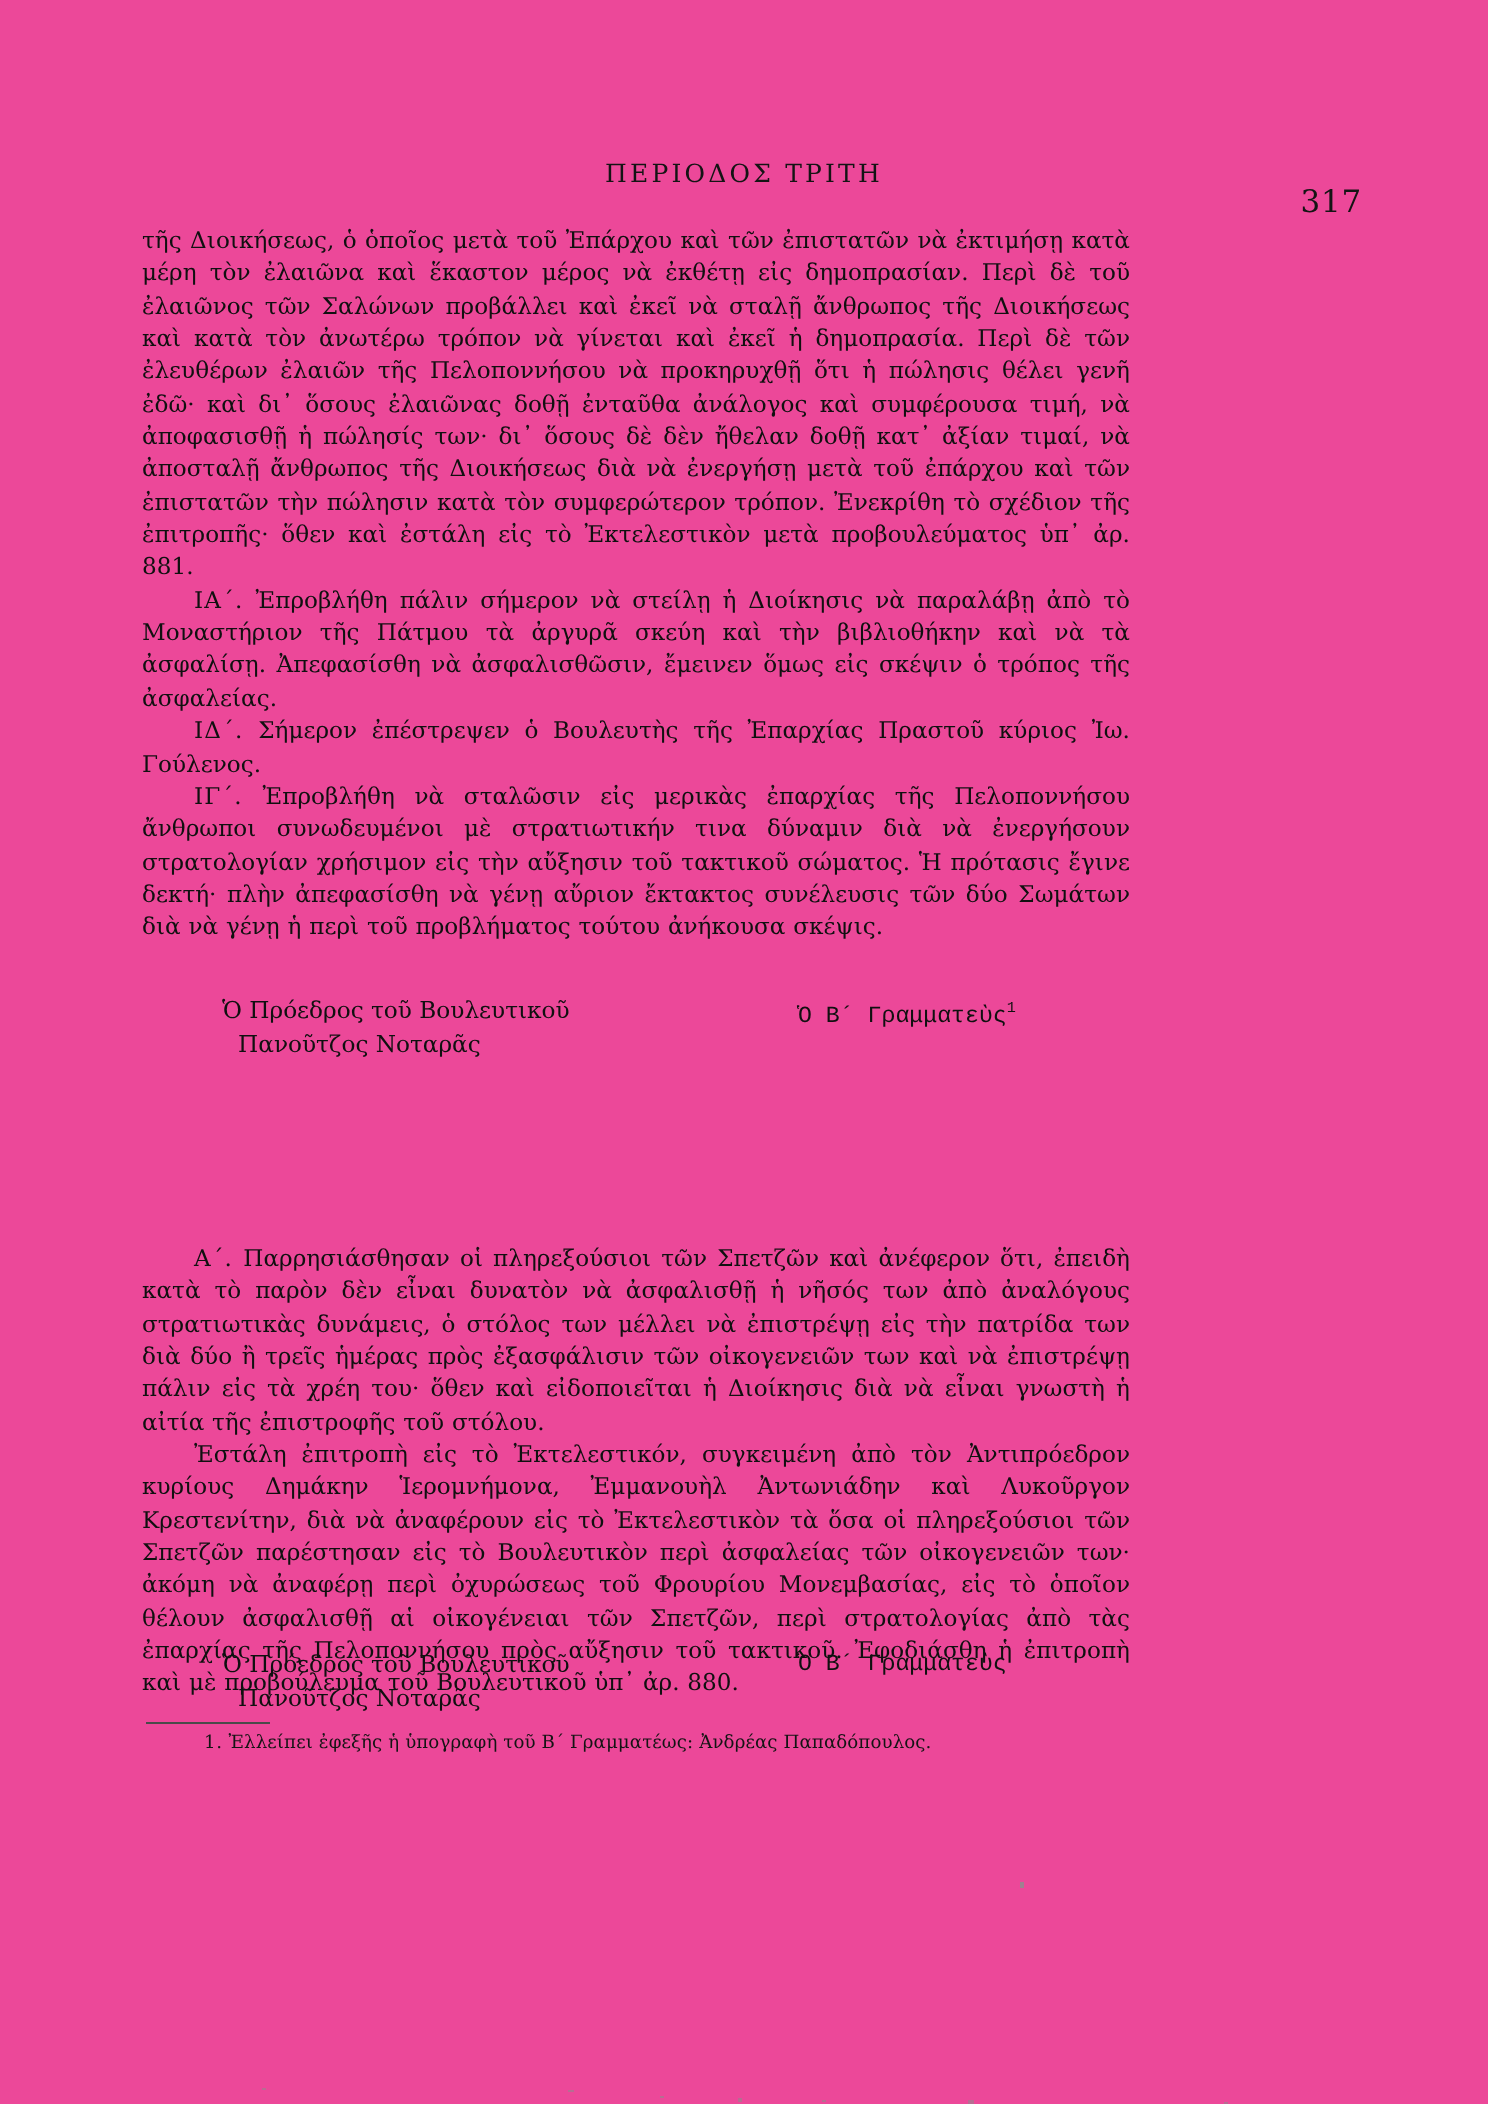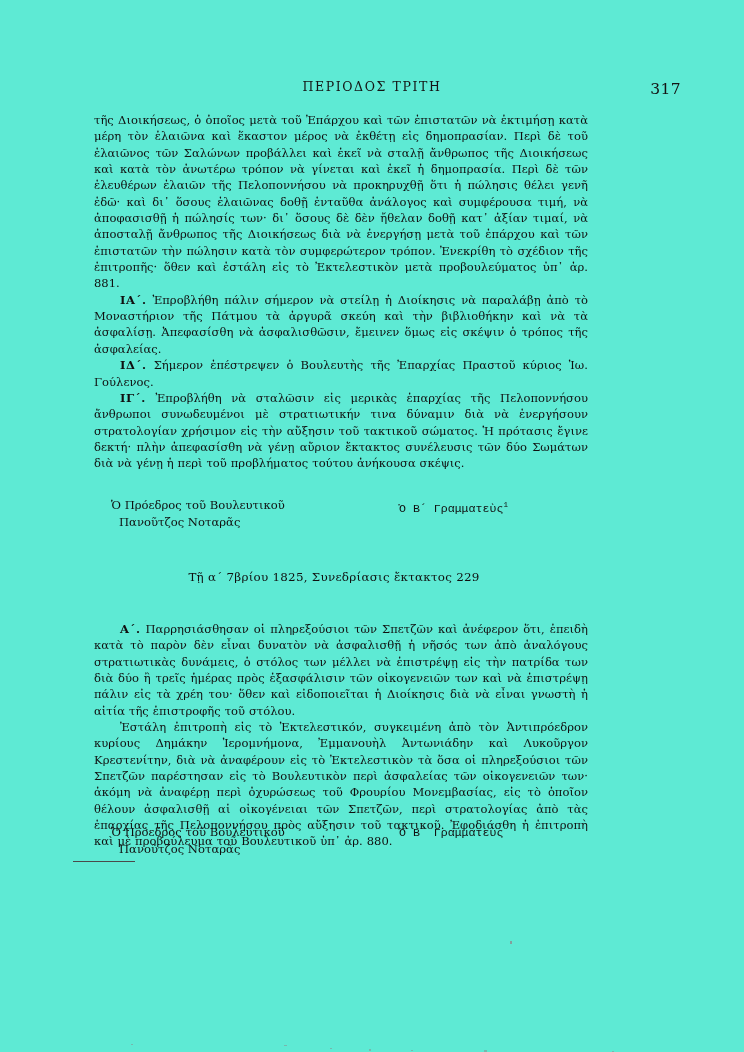--- a/index.html
+++ b/index.html
@@ -12,71 +12,70 @@
     height: 1052px;
     position: relative;
     font-family: "DejaVu Serif", "Liberation Serif", serif;
     color: #0d0d0d;
     overflow: hidden;
   }
 
   .page {
     position: absolute;
     inset: 0;
-    background: #5eead4;
+    background: #ec4899;
   }
 
   
   .runninghead {
     position: absolute;
     top: 76px;
     left: 0;
     width: 744px;
     text-align: center;
   }
   .runninghead .rh-text {
     font-size: 12.5px;
     letter-spacing: 1.6px;
     color: #141414;
     display: inline-block;
   }
   .folio {
     position: absolute;
-    top: 80px;
+    top: 92px;
     right: 63px;
     font-size: 15.5px;
     color: #141414;
     letter-spacing: 0.4px;
   }
 
   
   .textblock {
     position: absolute;
     top: 112px;
-    left: 94px;
+    left: 71px;
     width: 494px;
   }
 
   p.para {
     margin: 0;
     font-size: 11.55px;
     line-height: 16.35px;
     text-align: justify;
     text-justify: inter-word;
     color: #101010;
     letter-spacing: 0.02px;
     word-spacing: 0.2px;
   }
   p.indent {
     text-indent: 26px;
   }
 
   .sect {
     letter-spacing: 0.6px;
-    font-weight: bold;
   }
 
   
   .sigblock {
     position: absolute;
     left: 87px;
     width: 494px;
     font-size: 11.6px;
     line-height: 17px;
     color: #101010;
@@ -183,21 +182,20 @@
       <span class="sig-right">
         <span>Ὁ Β´ Γραμματεὺς</span><span class="fn-ref">1</span>
       </span>
     </div>
     <div class="sig-row">
       <span class="sig-left name">Πανοῦτζος Νοταρᾶς</span>
     </div>
   </div>
 
   <div class="session" style="top:568px;">
-    <div>Τῇ α´ 7βρίου 1825, Συνεδρίασις ἔκτακτος 229</div>
   </div>
 
   <div class="textblock" style="top:621px;">
     <p class="para indent">
       <span class="sect">Α´.</span>
       <span>Παρρησιάσθησαν οἱ πληρεξούσιοι τῶν Σπετζῶν καὶ ἀνέφερον ὅτι, ἐπειδὴ κατὰ τὸ παρὸν δὲν εἶναι δυνατὸν νὰ ἀσφαλισθῇ ἡ νῆσός των ἀπὸ ἀναλόγους στρατιωτικὰς δυνάμεις, ὁ στόλος των μέλλει νὰ ἐπιστρέψῃ εἰς τὴν πατρίδα των διὰ δύο ἢ τρεῖς ἡμέρας πρὸς ἐξασφάλισιν τῶν οἰκογενειῶν των καὶ νὰ ἐπιστρέψῃ πάλιν εἰς τὰ χρέη του· ὅθεν καὶ εἰδοποιεῖται ἡ Διοίκησις διὰ νὰ εἶναι γνωστὴ ἡ αἰτία τῆς ἐπιστροφῆς τοῦ στόλου.</span>
     </p>
     <p class="para indent">Ἐστάλη ἐπιτροπὴ εἰς τὸ Ἐκτελεστικόν, συγκειμένη ἀπὸ τὸν Ἀντιπρόεδρον κυρίους Δημάκην Ἱερομνήμονα, Ἐμμανουὴλ Ἀντωνιάδην καὶ Λυκοῦργον Κρεστενίτην, διὰ νὰ ἀναφέρουν εἰς τὸ Ἐκτελεστικὸν τὰ ὅσα οἱ πληρεξούσιοι τῶν Σπετζῶν παρέστησαν εἰς τὸ Βουλευτικὸν περὶ ἀσφαλείας τῶν οἰκογενειῶν των· ἀκόμη νὰ ἀναφέρῃ περὶ ὀχυρώσεως τοῦ Φρουρίου Μονεμβασίας, εἰς τὸ ὁποῖον θέλουν ἀσφαλισθῇ αἱ οἰκογένειαι τῶν Σπετζῶν, περὶ στρατολογίας ἀπὸ τὰς ἐπαρχίας τῆς Πελοποννήσου πρὸς αὔξησιν τοῦ τακτικοῦ. Ἐφοδιάσθη ἡ ἐπιτροπὴ καὶ μὲ προβούλευμα τοῦ Βουλευτικοῦ ὑπ᾽ ἀρ. 880.</p>
   </div>
 
@@ -205,20 +203,24 @@
     <div class="sig-row">
       <span class="sig-left">Ὁ Πρόεδρος τοῦ Βουλευτικοῦ</span>
       <span class="sig-right">Ὁ Β´ Γραμματεὺς</span>
     </div>
     <div class="sig-row">
       <span class="sig-left name">Πανοῦτζος Νοταρᾶς</span>
     </div>
   </div>
 
   <div class="fn-rule"></div>
+  <div class="footnote">
+    <span class="fn-num">1.</span>
+    <span>Ἐλλείπει ἐφεξῆς ἡ ὑπογραφὴ τοῦ Β´ Γραμματέως: Ἀνδρέας Παπαδόπουλος.</span>
+  </div>
 
   <div class="speck" style="left:510px;top:941px;width:2px;height:3px;opacity:.8;"></div>
   <div class="speck" style="left:284px;top:1045px;width:3px;height:1px;"></div>
   <div class="speck" style="left:131px;top:1044px;width:2px;height:1px;"></div>
   <div class="speck" style="left:330px;top:1048px;width:2px;height:1px;"></div>
   <div class="speck" style="left:369px;top:1049px;width:2px;height:2px;"></div>
   <div class="speck" style="left:411px;top:1050px;width:2px;height:1px;"></div>
   <div class="speck" style="left:484px;top:1050px;width:3px;height:2px;"></div>
   <div class="speck" style="left:612px;top:1051px;width:2px;height:1px;"></div>
 

